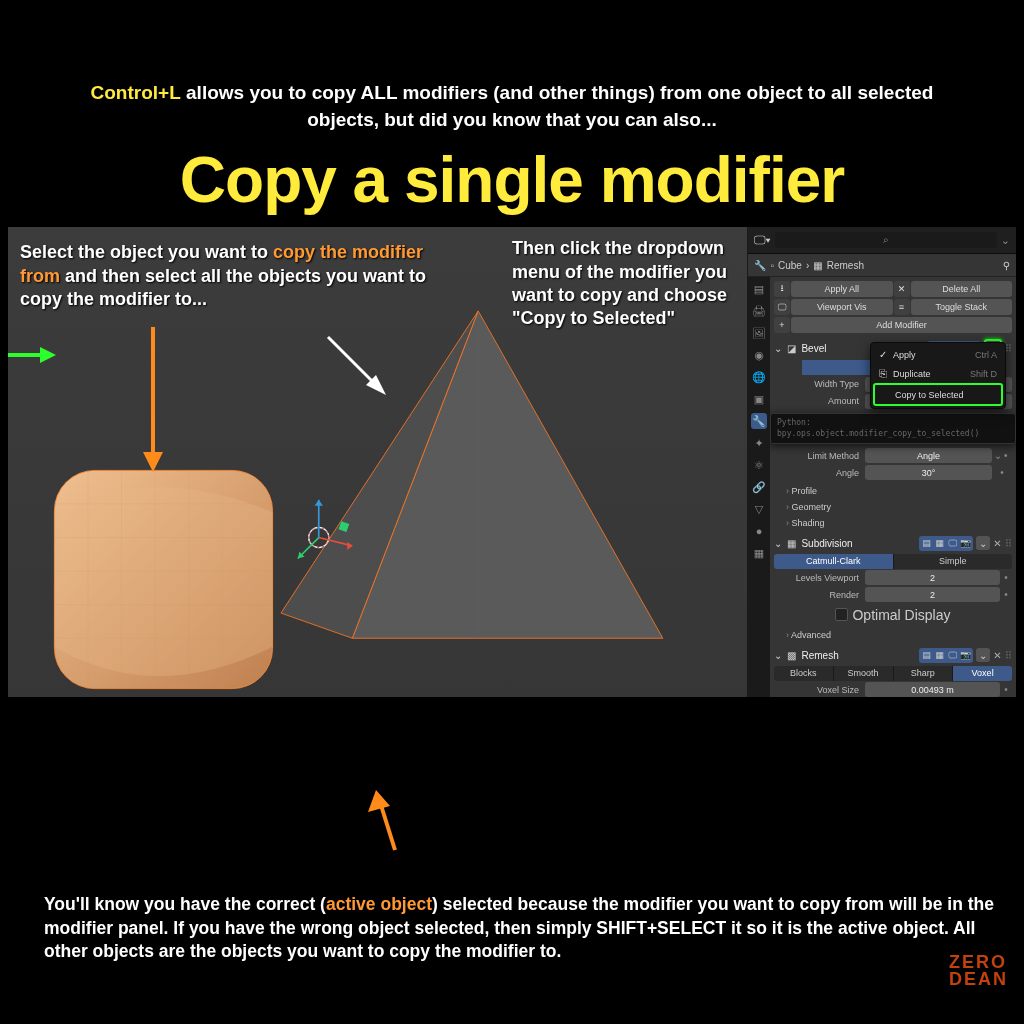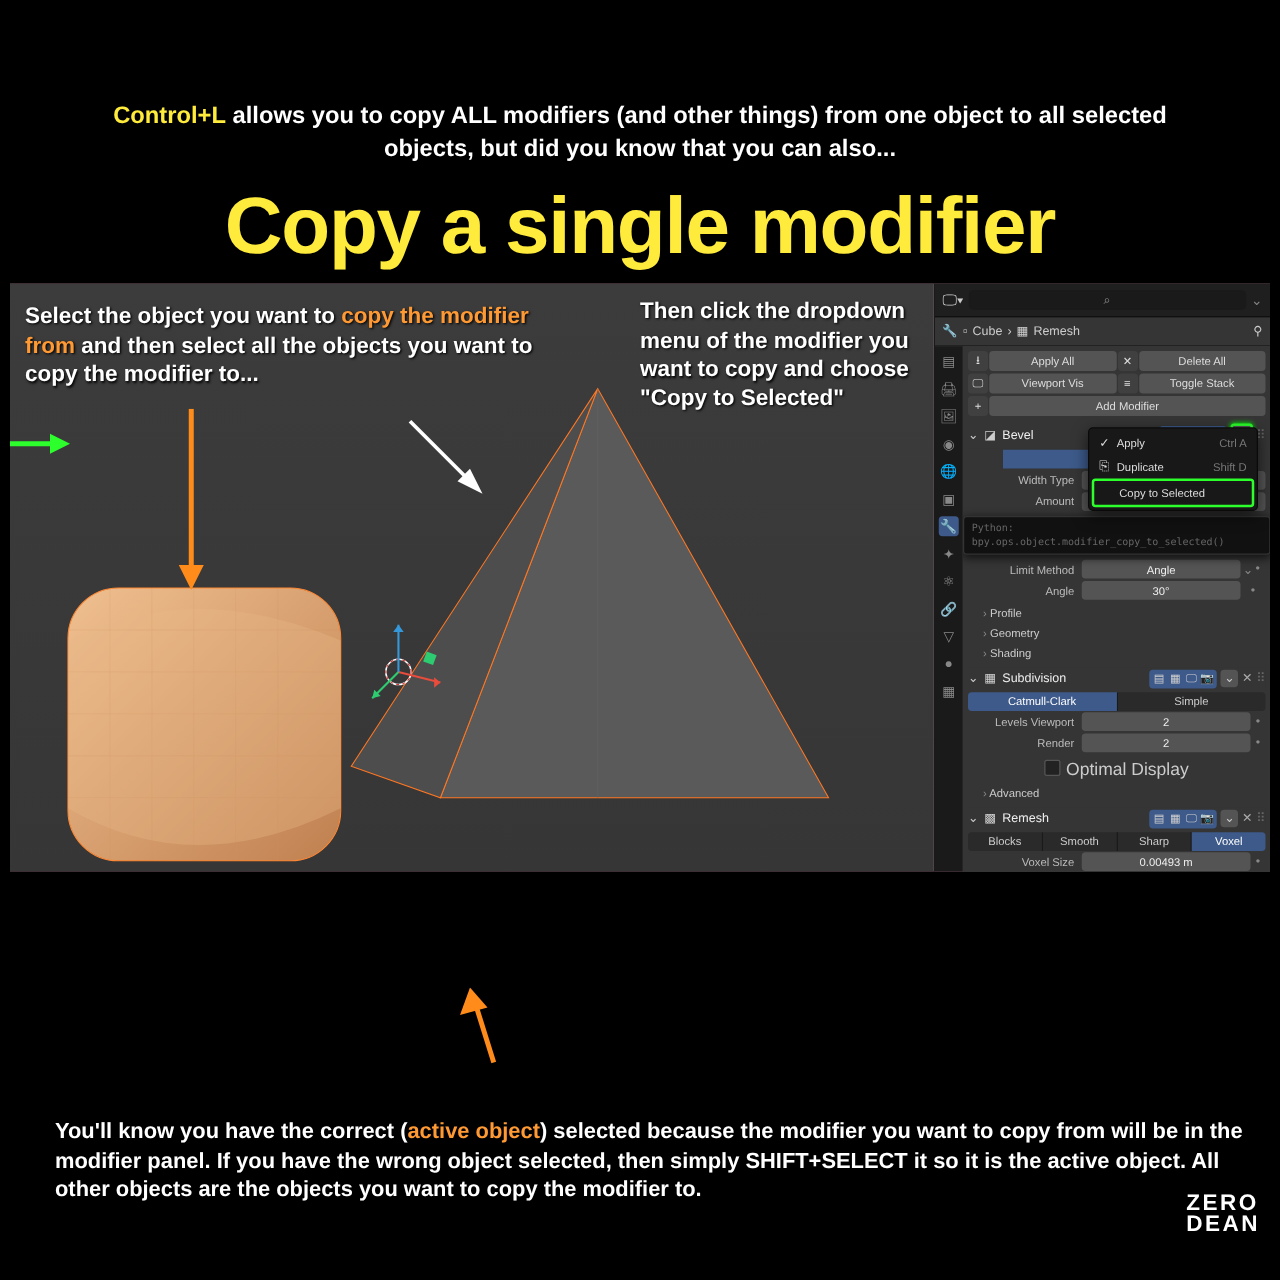--- a/index.html
+++ b/index.html
@@ -279,21 +279,21 @@
     text-shadow: 1px 1px 2px #000;
     margin-left: 26px;
   }
   .footer-area .orange { color: #ff9933; }
   .watermark {
     position: absolute;
     right: 16px;
     bottom: 36px;
     font-size: 18px;
     font-weight: 800;
-    color: #ffffff;
+    color: #c2410c;
     letter-spacing: 2px;
     line-height: 0.95;
     text-align: left;
   }
   .checkbox-row { display:flex; align-items:center; justify-content:center; gap:4px; font-size:14px; padding:3px 0;}
   .checkbox-row .cb { width:11px;height:11px;background:#222;border-radius:2px;border:1px solid #555;}
 
   
   .arrow-svg { position:absolute; pointer-events:none; z-index:10;}
 </style>

